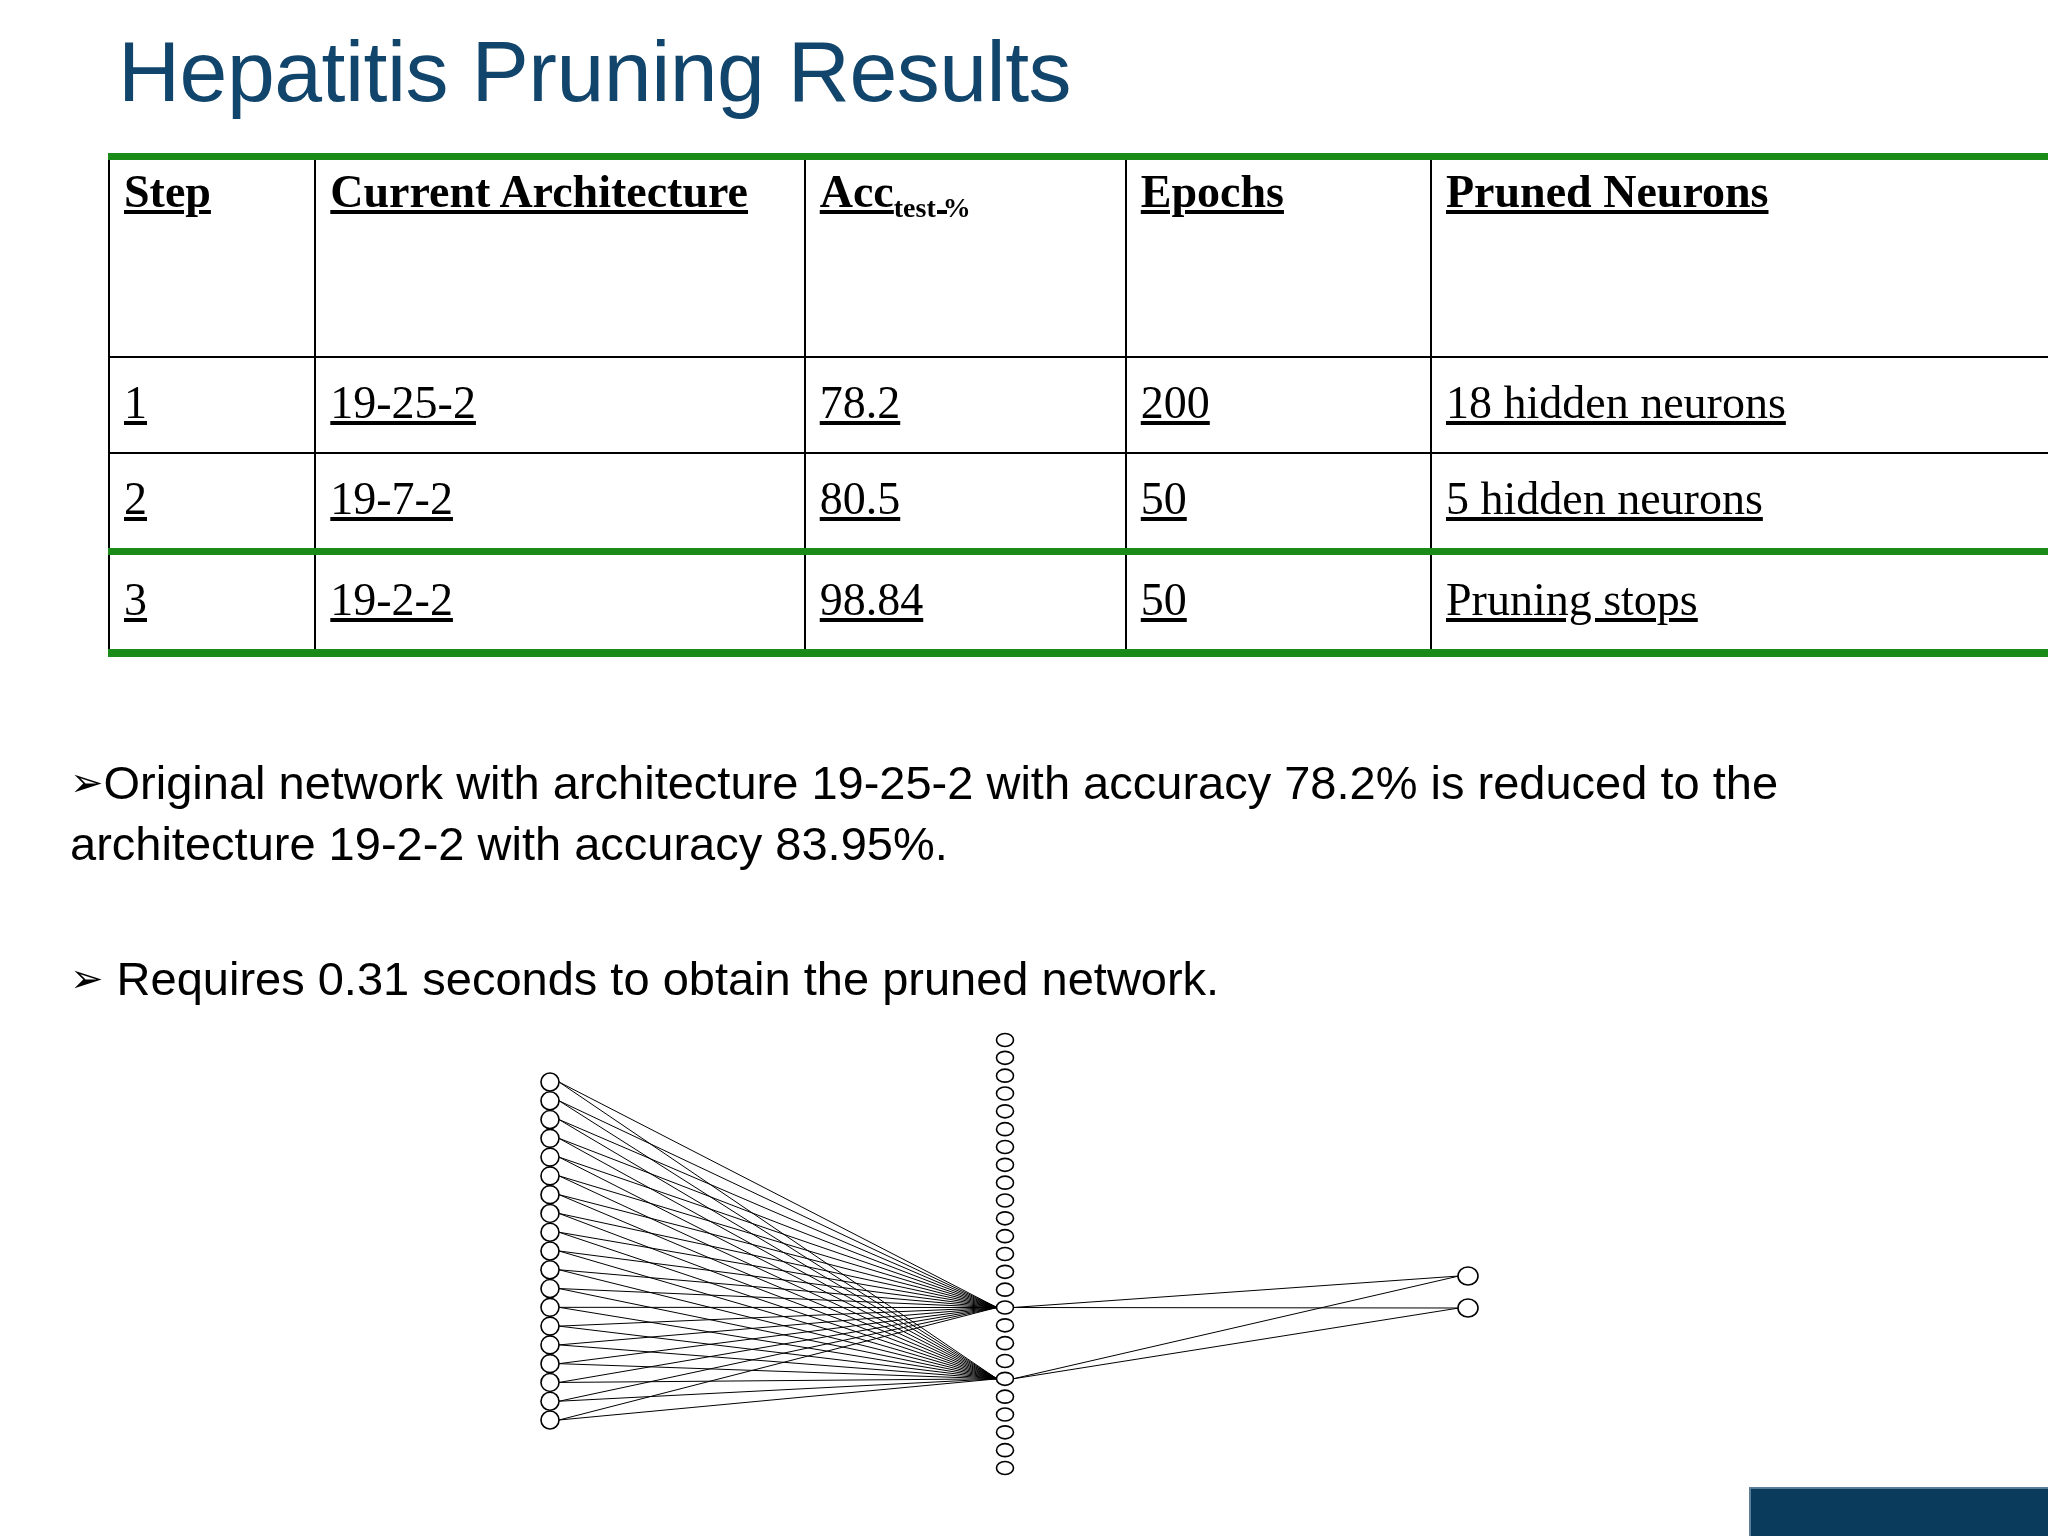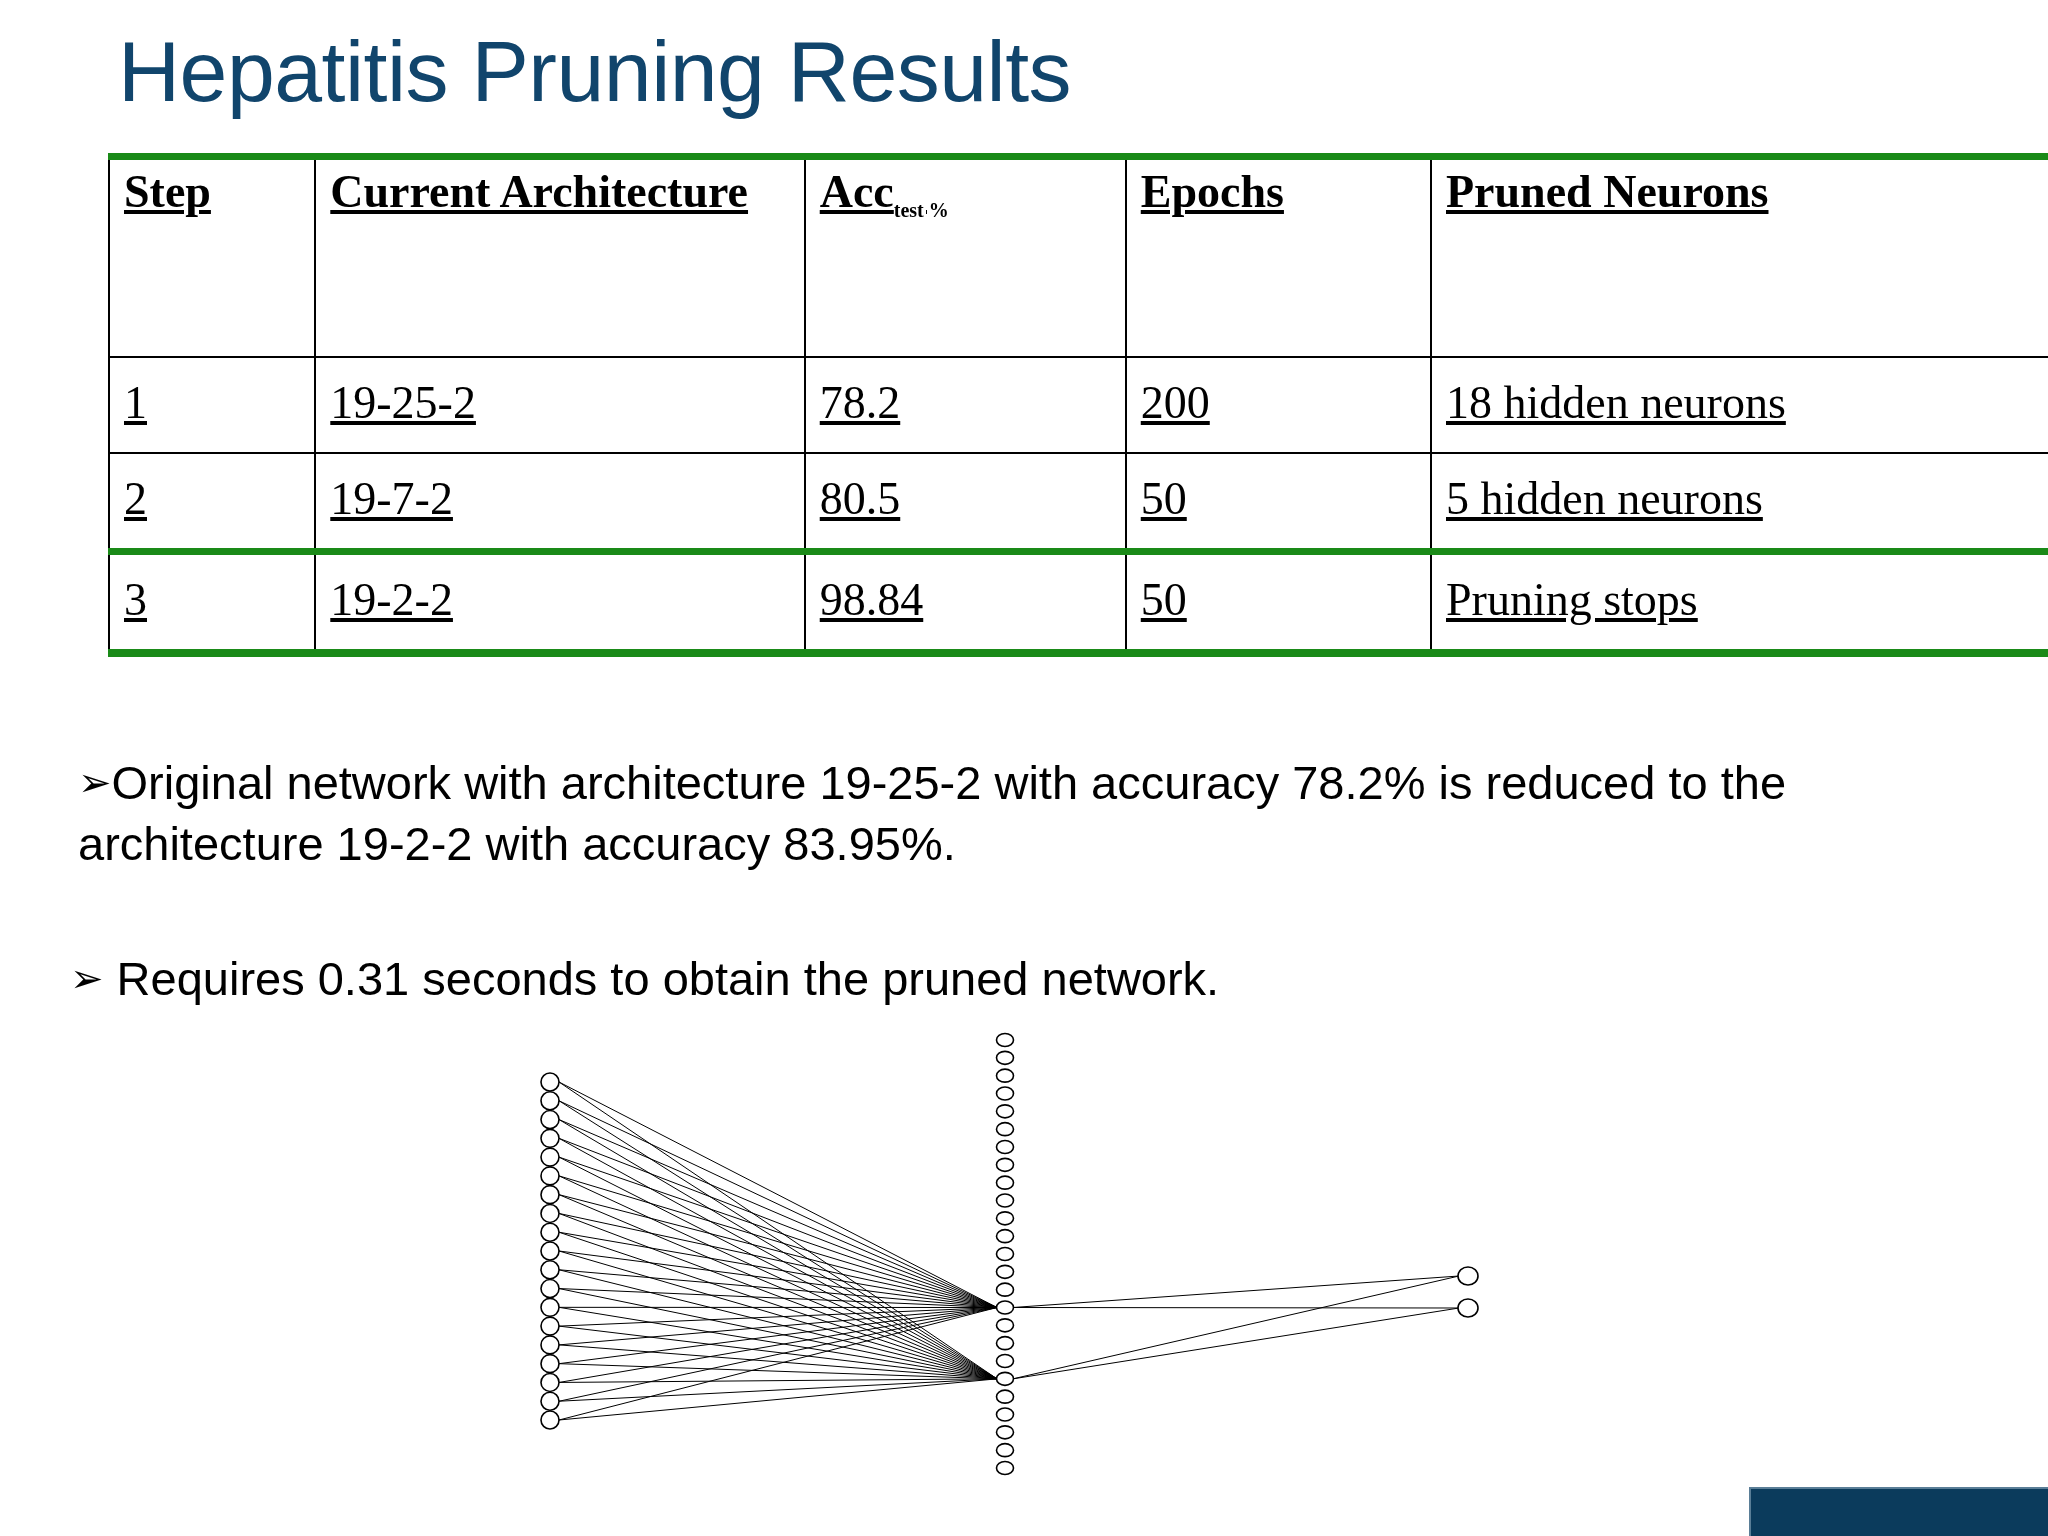--- a/index.html
+++ b/index.html
@@ -73,36 +73,36 @@
     vertical-align: middle;
     padding-top: 2px;
   }
 
   
   table.results thead tr th { border-top: 7px solid #1A8A18; }
   table.results tbody tr.row-green-top td { border-top: 7px solid #1A8A18; }
   table.results tbody tr:last-child td { border-bottom: 8px solid #1A8A18; }
 
   .acc-sub {
-    font-size: 20px;
+    font-size: 28px;
     font-weight: bold;
     vertical-align: sub;
     line-height: 0;
   }
 
   
   .bullet-block {
     position: absolute;
     font-family: "Liberation Sans", sans-serif;
     color: #000000;
     font-size: 47px;
     line-height: 1.30;
   }
   #bullet-1 {
-    left: 78px;
+    left: 70px;
     top: 752px;
     width: 1930px;
   }
   #bullet-2 {
     left: 70px;
     top: 948px;
     width: 1930px;
   }
   .bullet-marker {
     font-family: "DejaVu Sans", sans-serif;

